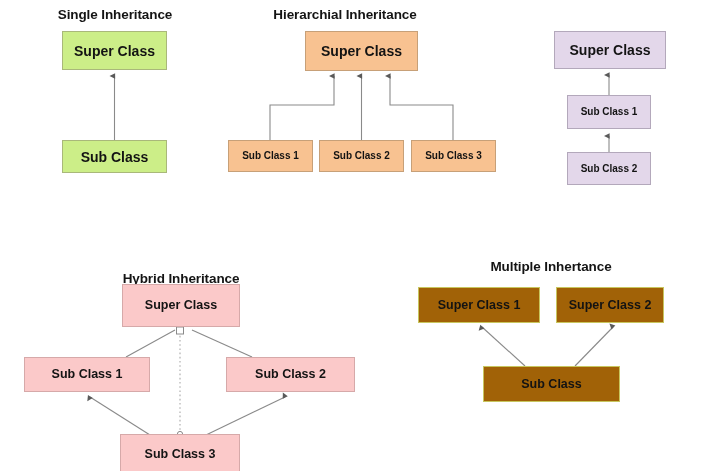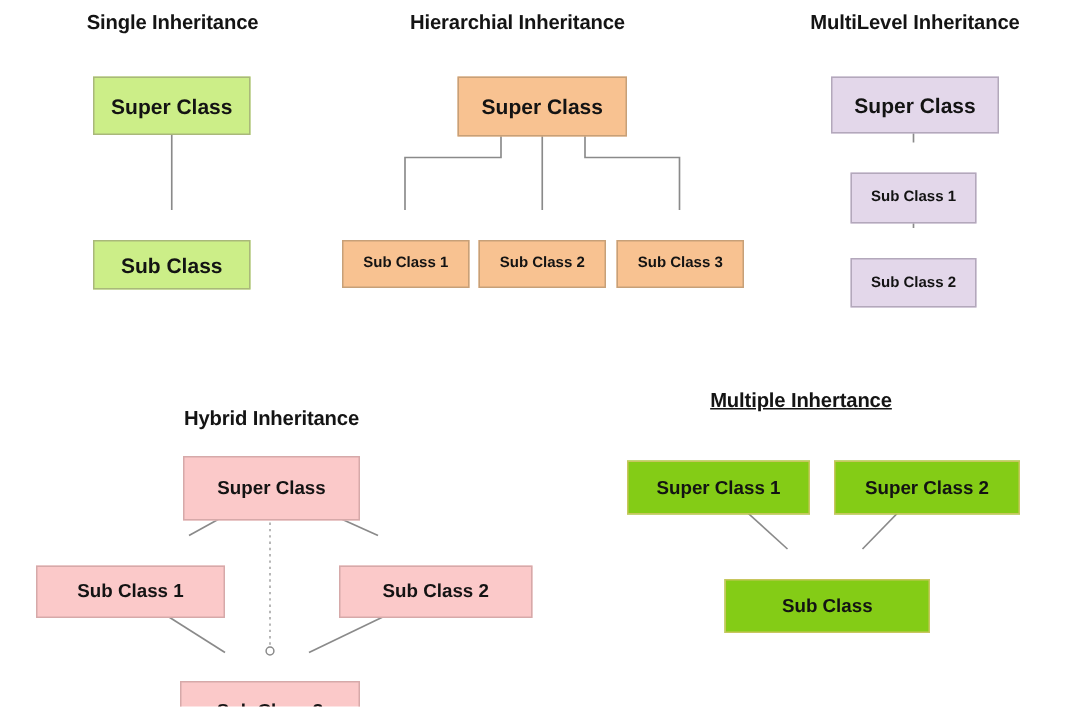--- a/index.html
+++ b/index.html
@@ -43,27 +43,26 @@
     box-sizing: border-box;
     display: flex;
     align-items: center;
     justify-content: center;
     border: 1px solid #9a9a8a;
     font-weight: bold;
     color: #131313;
     white-space: nowrap;
     text-align: center;
     line-height: 1;
-    margin-top: 20px;
   }
   .node.green  { background: #ccee88; border-color: #a9b87a; }
   .node.orange { background: #f8c291; border-color: #c7a078; }
   .node.purple { background: #e3d7ea; border-color: #b3a8bb; }
   .node.pink   { background: #fbc9c9; border-color: #d6a9a9; }
-  .node.yellow { background: #84cc16; border-color: #c8c65e; }
+  .node.yellow { background: #a16207; border-color: #c8c65e; }
 
   .t-lg { font-size: 14px; }
   .t-md { font-size: 12.5px; }
   .t-sm { font-size: 10px; }
 </style>
 </head>
 <body>
 
 <div id="canvas">
 
@@ -126,29 +125,28 @@
   <div class="diagram-title" style="left:115px; top:7px;">Single Inheritance</div>
   <div class="node green t-lg" style="left:62px; top:31px; width:105px; height:39px;">Super Class</div>
   <div class="node green t-lg" style="left:62px; top:140px; width:105px; height:33px;">Sub Class</div>
 
   <div class="diagram-title" style="left:345px; top:7px;">Hierarchial Inheritance</div>
   <div class="node orange t-lg" style="left:305px; top:31px; width:113px; height:40px;">Super Class</div>
   <div class="node orange t-sm" style="left:228px; top:140px; width:85px; height:32px;">Sub Class 1</div>
   <div class="node orange t-sm" style="left:319px; top:140px; width:85px; height:32px;">Sub Class 2</div>
   <div class="node orange t-sm" style="left:411px; top:140px; width:85px; height:32px;">Sub Class 3</div>
 
-  <div class="diagram-title" style="left:610px; top:7px;">MultiLevel Inheritance</div>
   <div class="node purple t-lg" style="left:554px; top:31px; width:112px; height:38px;">Super Class</div>
   <div class="node purple t-sm" style="left:567px; top:95px; width:84px; height:34px;">Sub Class 1</div>
   <div class="node purple t-sm" style="left:567px; top:152px; width:84px; height:33px;">Sub Class 2</div>
 
   <div class="diagram-title" style="left:181px; top:271px;">Hybrid Inheritance</div>
   <div class="node pink t-md" style="left:122px; top:284px; width:118px; height:43px;">Super Class</div>
   <div class="node pink t-md" style="left:24px; top:357px; width:126px; height:35px;">Sub Class 1</div>
   <div class="node pink t-md" style="left:226px; top:357px; width:129px; height:35px;">Sub Class 2</div>
   <div class="node pink t-md" style="left:120px; top:434px; width:120px; height:40px;">Sub Class 3</div>
 
-  <div class="diagram-title" style="left:534px; top:259px;text-decoration:underline;">Multiple Inhertance</div>
+  <div class="diagram-title" style="left:551px; top:259px;">Multiple Inhertance</div>
   <div class="node yellow t-md" style="left:418px; top:287px; width:122px; height:36px;">Super Class 1</div>
-  <div class="node yellow t-md" style="left:556px; top:287px; width:124px; height:36px;">Super Class 2</div>
+  <div class="node yellow t-md" style="left:556px; top:287px; width:108px; height:36px;">Super Class 2</div>
   <div class="node yellow t-md" style="left:483px; top:366px; width:137px; height:36px;">Sub Class</div>
 
 </div>
 
 </body></html>

